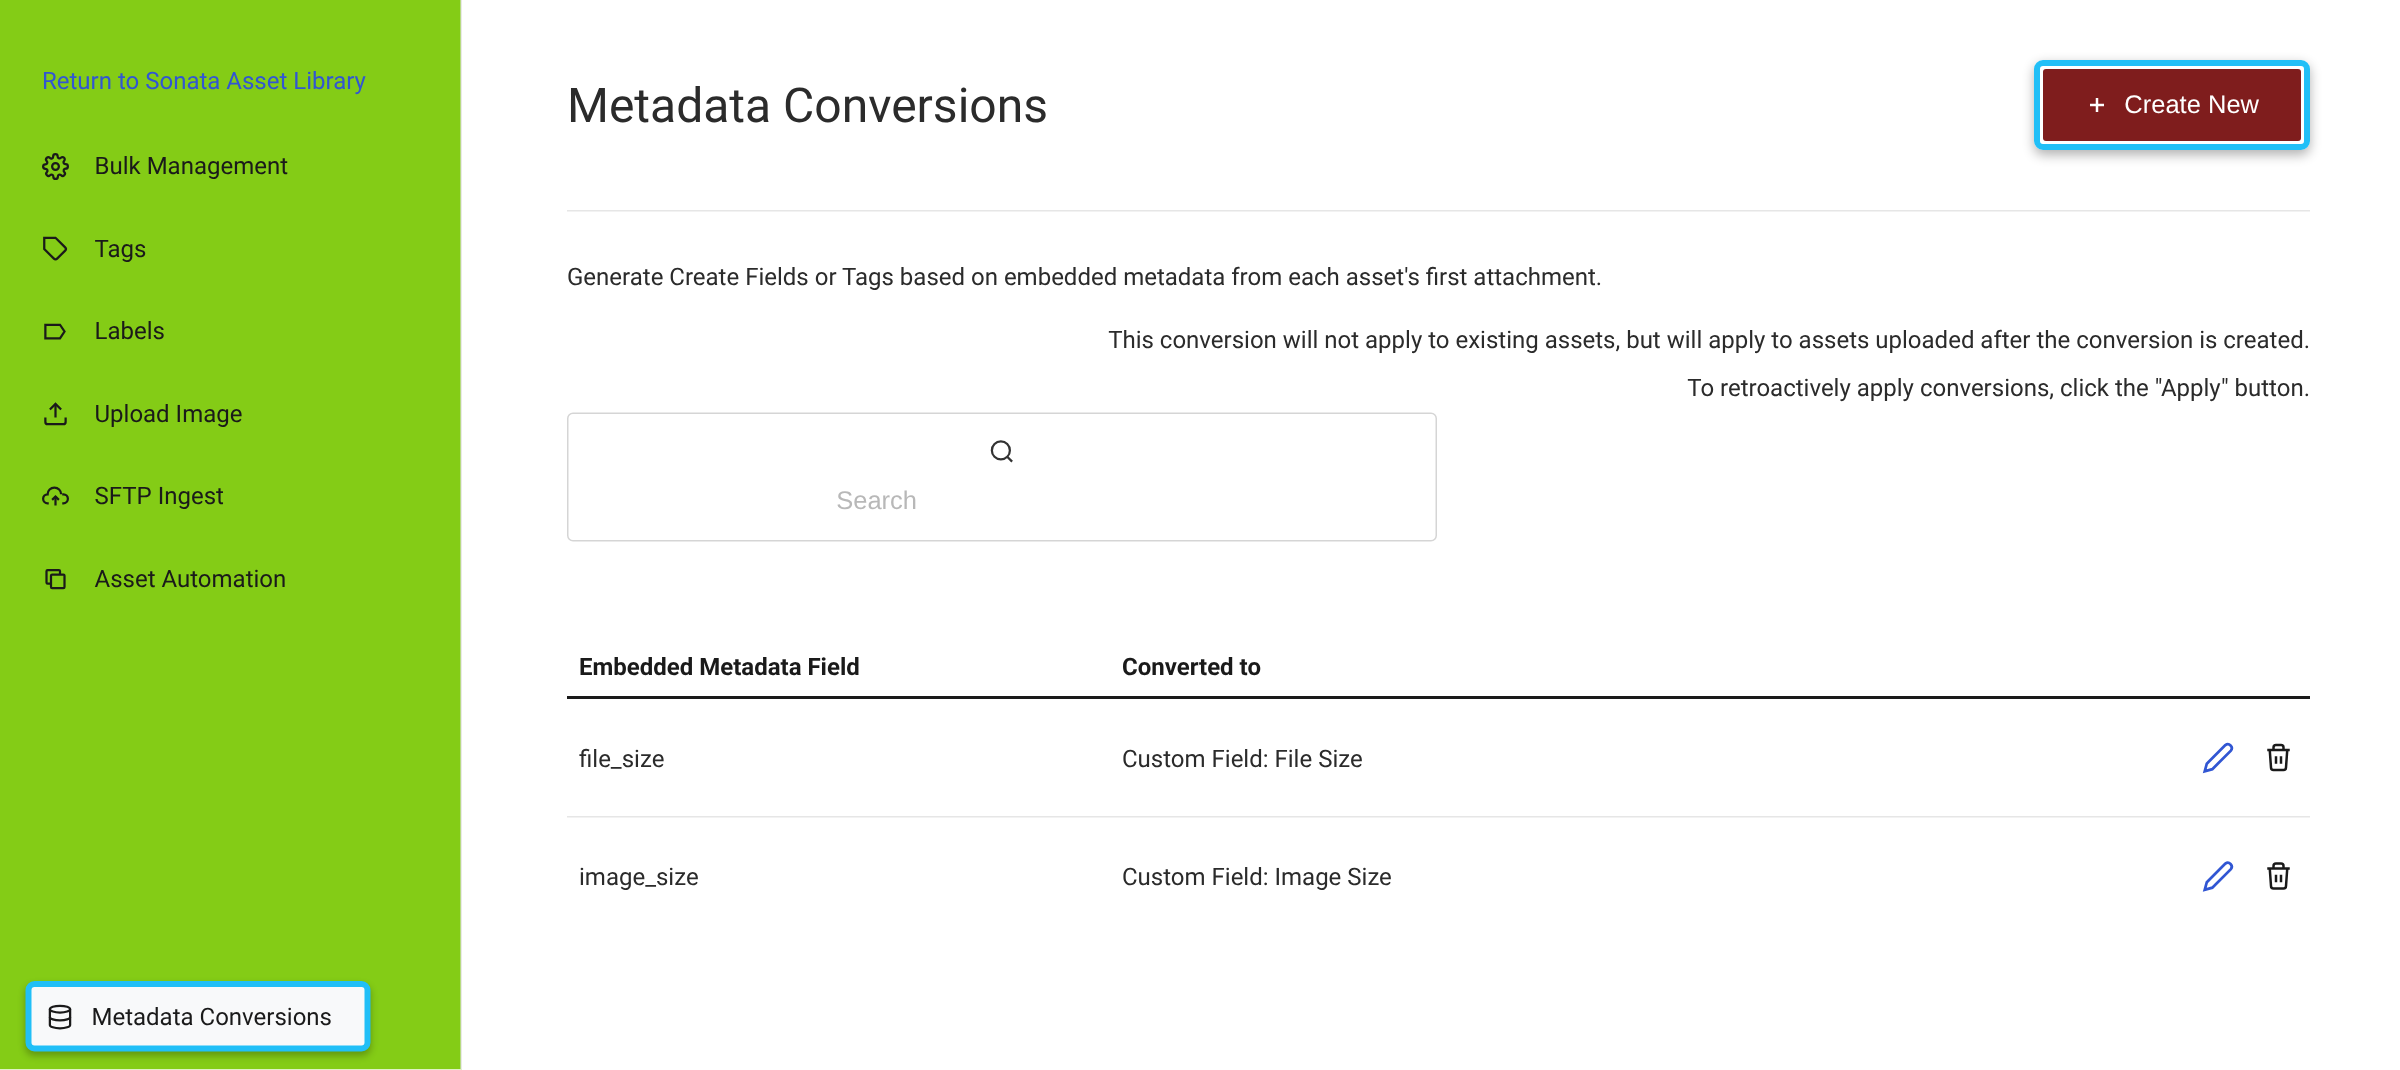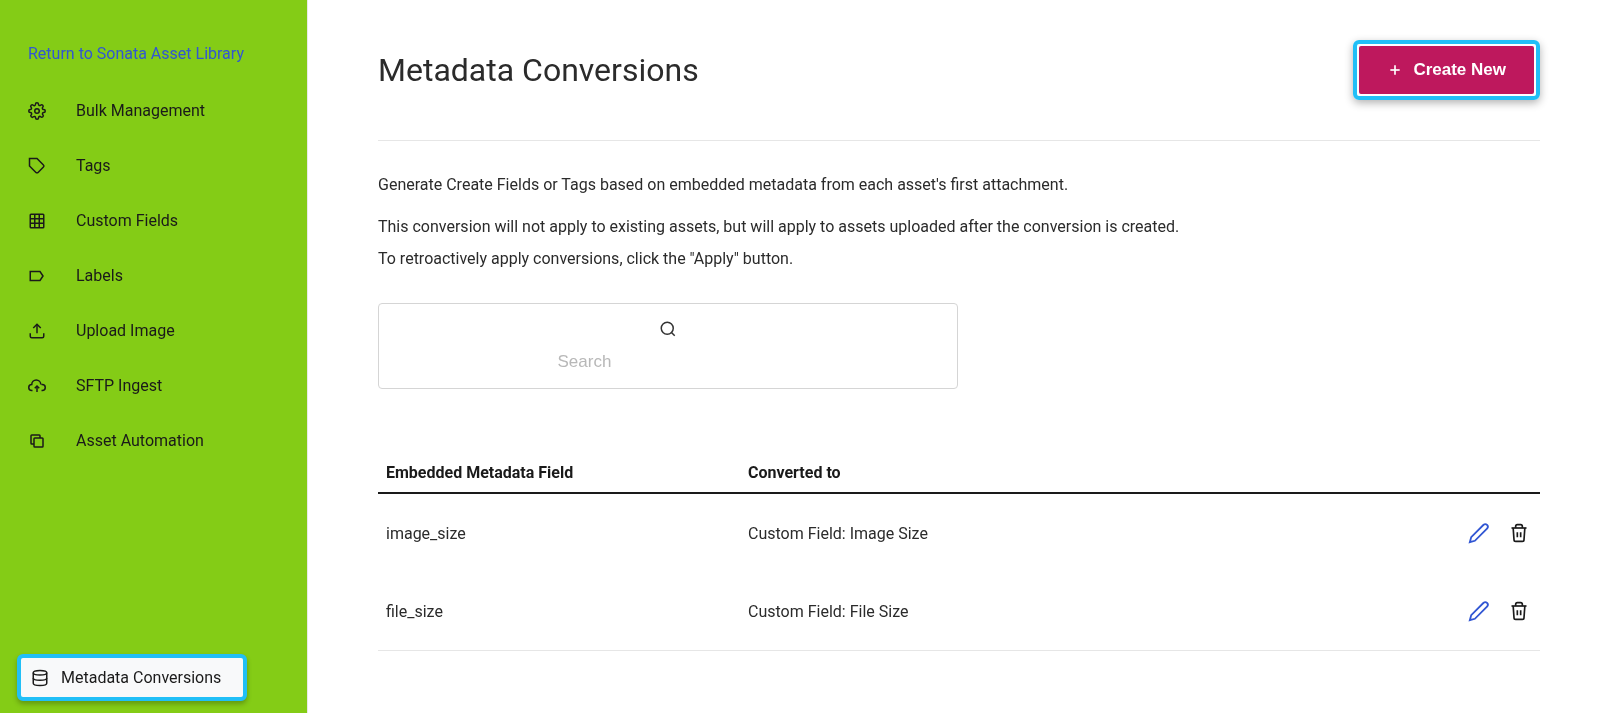--- a/index.html
+++ b/index.html
@@ -30,21 +30,21 @@
       font-size: 16px;
       cursor: pointer;
     }
     .sidebar-item {
       display: flex;
       align-items: center;
       padding: 18px 28px;
       color: #1a1a1a;
       cursor: pointer;
       font-size: 16px;
-      gap: 30px;
+      gap: 17px;
       text-align: right;
     }
     .sidebar-item .icon {
       width: 18px;
       height: 18px;
       display: flex;
       align-items: center;
       justify-content: center;
       color: #1a1a1a;
     }
@@ -80,48 +80,47 @@
       font-weight: 400;
       color: #2b2b2b;
     }
     .create-btn-wrap {
       border: 4px solid #21bff7;
       border-radius: 6px;
       padding: 2px;
       box-shadow: 0 3px 8px rgba(0,0,0,0.3);
     }
     .create-btn {
-      background: #be185d;
+      background: #7f1d1d;
       color: #fff;
       border: none;
       padding: 14px 28px;
       font-size: 17px;
       display: flex;
       align-items: center;
       gap: 10px;
       cursor: pointer;
       border-radius: 2px;
-      font-weight: bold;
     }
     .divider {
       border: none;
       border-top: 1px solid #e6e6e6;
       margin-bottom: 32px;
     }
     .desc-text {
       color: #2b2b2b;
       font-size: 16px;
       line-height: 1.5;
       margin-bottom: 14px;
     }
     .desc-text-secondary {
       color: #2b2b2b;
       font-size: 16px;
       line-height: 2;
-      margin-bottom: 28px;
+      text-align: right;
     }
     .search-box {
       width: 580px;
       border: 1px solid #d5d5d5;
       border-radius: 4px;
       padding: 16px 18px;
       display: flex;
       align-items: center;
       gap: 14px;
       margin-bottom: 74px;
@@ -205,32 +204,20 @@
   <div class="sidebar-item">
     <span class="icon">
       <svg width="18" height="18" viewBox="0 0 24 24" fill="none" stroke="currentColor" stroke-width="2">
           <path d="M20.59 13.41l-7.17 7.17a2 2 0 0 1-2.83 0L2 12V2h10l8.59 8.59a2 2 0 0 1 0 2.82z"></path>
           <line x1="7" y1="7" x2="7.01" y2="7"></line>
         </svg>
     </span>
     <span>Tags</span>
   </div>
 
-  <div class="sidebar-item">
-    <span class="icon">
-      <svg width="18" height="18" viewBox="0 0 24 24" fill="none" stroke="currentColor" stroke-width="2">
-          <rect x="3" y="3" width="18" height="18" rx="1"></rect>
-          <line x1="3" y1="9" x2="21" y2="9"></line>
-          <line x1="3" y1="15" x2="21" y2="15"></line>
-          <line x1="9" y1="3" x2="9" y2="21"></line>
-          <line x1="15" y1="3" x2="15" y2="21"></line>
-        </svg>
-    </span>
-    <span>Custom Fields</span>
-  </div>
 
   <div class="sidebar-item">
     <span class="icon">
       <svg width="18" height="18" viewBox="0 0 24 24" fill="none" stroke="currentColor" stroke-width="2">
           <path d="M3 6h13l4 6-4 6H3z"></path>
         </svg>
     </span>
     <span>Labels</span>
   </div>
 
@@ -311,20 +298,40 @@
           <circle cx="11" cy="11" r="8"></circle>
           <line x1="21" y1="21" x2="16.65" y2="16.65"></line>
         </svg>
     </span>
     <input type="text" placeholder="Search" style="">
   </div>
 
   <div class="table-header">
     <div class="col-embedded">Embedded Metadata Field</div>
     <div class="col-converted">Converted to</div>
+  </div>
+
+  <div class="table-row">
+    <div class="col-embedded">file_size</div>
+    <div class="col-converted">Custom Field: File Size</div>
+    <div class="col-actions">
+      <span class="action-icon edit-icon">
+        <svg width="22" height="22" viewBox="0 0 24 24" fill="none" stroke="currentColor" stroke-width="2">
+            <path d="M17 3a2.85 2.85 0 0 1 4 4L7.5 20.5 2 22l1.5-5.5L17 3z"></path>
+          </svg>
+      </span>
+      <span class="action-icon delete-icon">
+        <svg width="20" height="20" viewBox="0 0 24 24" fill="none" stroke="currentColor" stroke-width="2">
+            <polyline points="3 6 5 6 21 6"></polyline>
+            <path d="M19 6l-1 14a2 2 0 0 1-2 2H8a2 2 0 0 1-2-2L5 6"></path>
+            <path d="M10 11v6M14 11v6"></path>
+            <path d="M8 6V4a2 2 0 0 1 2-2h4a2 2 0 0 1 2 2v2"></path>
+          </svg>
+      </span>
+    </div>
   </div>
 
   <div class="table-row" style="border-bottom:none;">
     <div class="col-embedded">image_size</div>
     <div class="col-converted">Custom Field: Image Size</div>
     <div class="col-actions">
       <span class="action-icon edit-icon">
         <svg width="22" height="22" viewBox="0 0 24 24" fill="none" stroke="currentColor" stroke-width="2">
             <path d="M17 3a2.85 2.85 0 0 1 4 4L7.5 20.5 2 22l1.5-5.5L17 3z"></path>
           </svg>
@@ -332,33 +339,13 @@
       <span class="action-icon delete-icon">
         <svg width="20" height="20" viewBox="0 0 24 24" fill="none" stroke="currentColor" stroke-width="2">
             <polyline points="3 6 5 6 21 6"></polyline>
             <path d="M19 6l-1 14a2 2 0 0 1-2 2H8a2 2 0 0 1-2-2L5 6"></path>
             <path d="M10 11v6M14 11v6"></path>
             <path d="M8 6V4a2 2 0 0 1 2-2h4a2 2 0 0 1 2 2v2"></path>
           </svg>
       </span>
     </div>
   </div>
-
-  <div class="table-row">
-    <div class="col-embedded">file_size</div>
-    <div class="col-converted">Custom Field: File Size</div>
-    <div class="col-actions">
-      <span class="action-icon edit-icon">
-        <svg width="22" height="22" viewBox="0 0 24 24" fill="none" stroke="currentColor" stroke-width="2">
-            <path d="M17 3a2.85 2.85 0 0 1 4 4L7.5 20.5 2 22l1.5-5.5L17 3z"></path>
-          </svg>
-      </span>
-      <span class="action-icon delete-icon">
-        <svg width="20" height="20" viewBox="0 0 24 24" fill="none" stroke="currentColor" stroke-width="2">
-            <polyline points="3 6 5 6 21 6"></polyline>
-            <path d="M19 6l-1 14a2 2 0 0 1-2 2H8a2 2 0 0 1-2-2L5 6"></path>
-            <path d="M10 11v6M14 11v6"></path>
-            <path d="M8 6V4a2 2 0 0 1 2-2h4a2 2 0 0 1 2 2v2"></path>
-          </svg>
-      </span>
-    </div>
-  </div>
 </div>
 
 </body></html>

